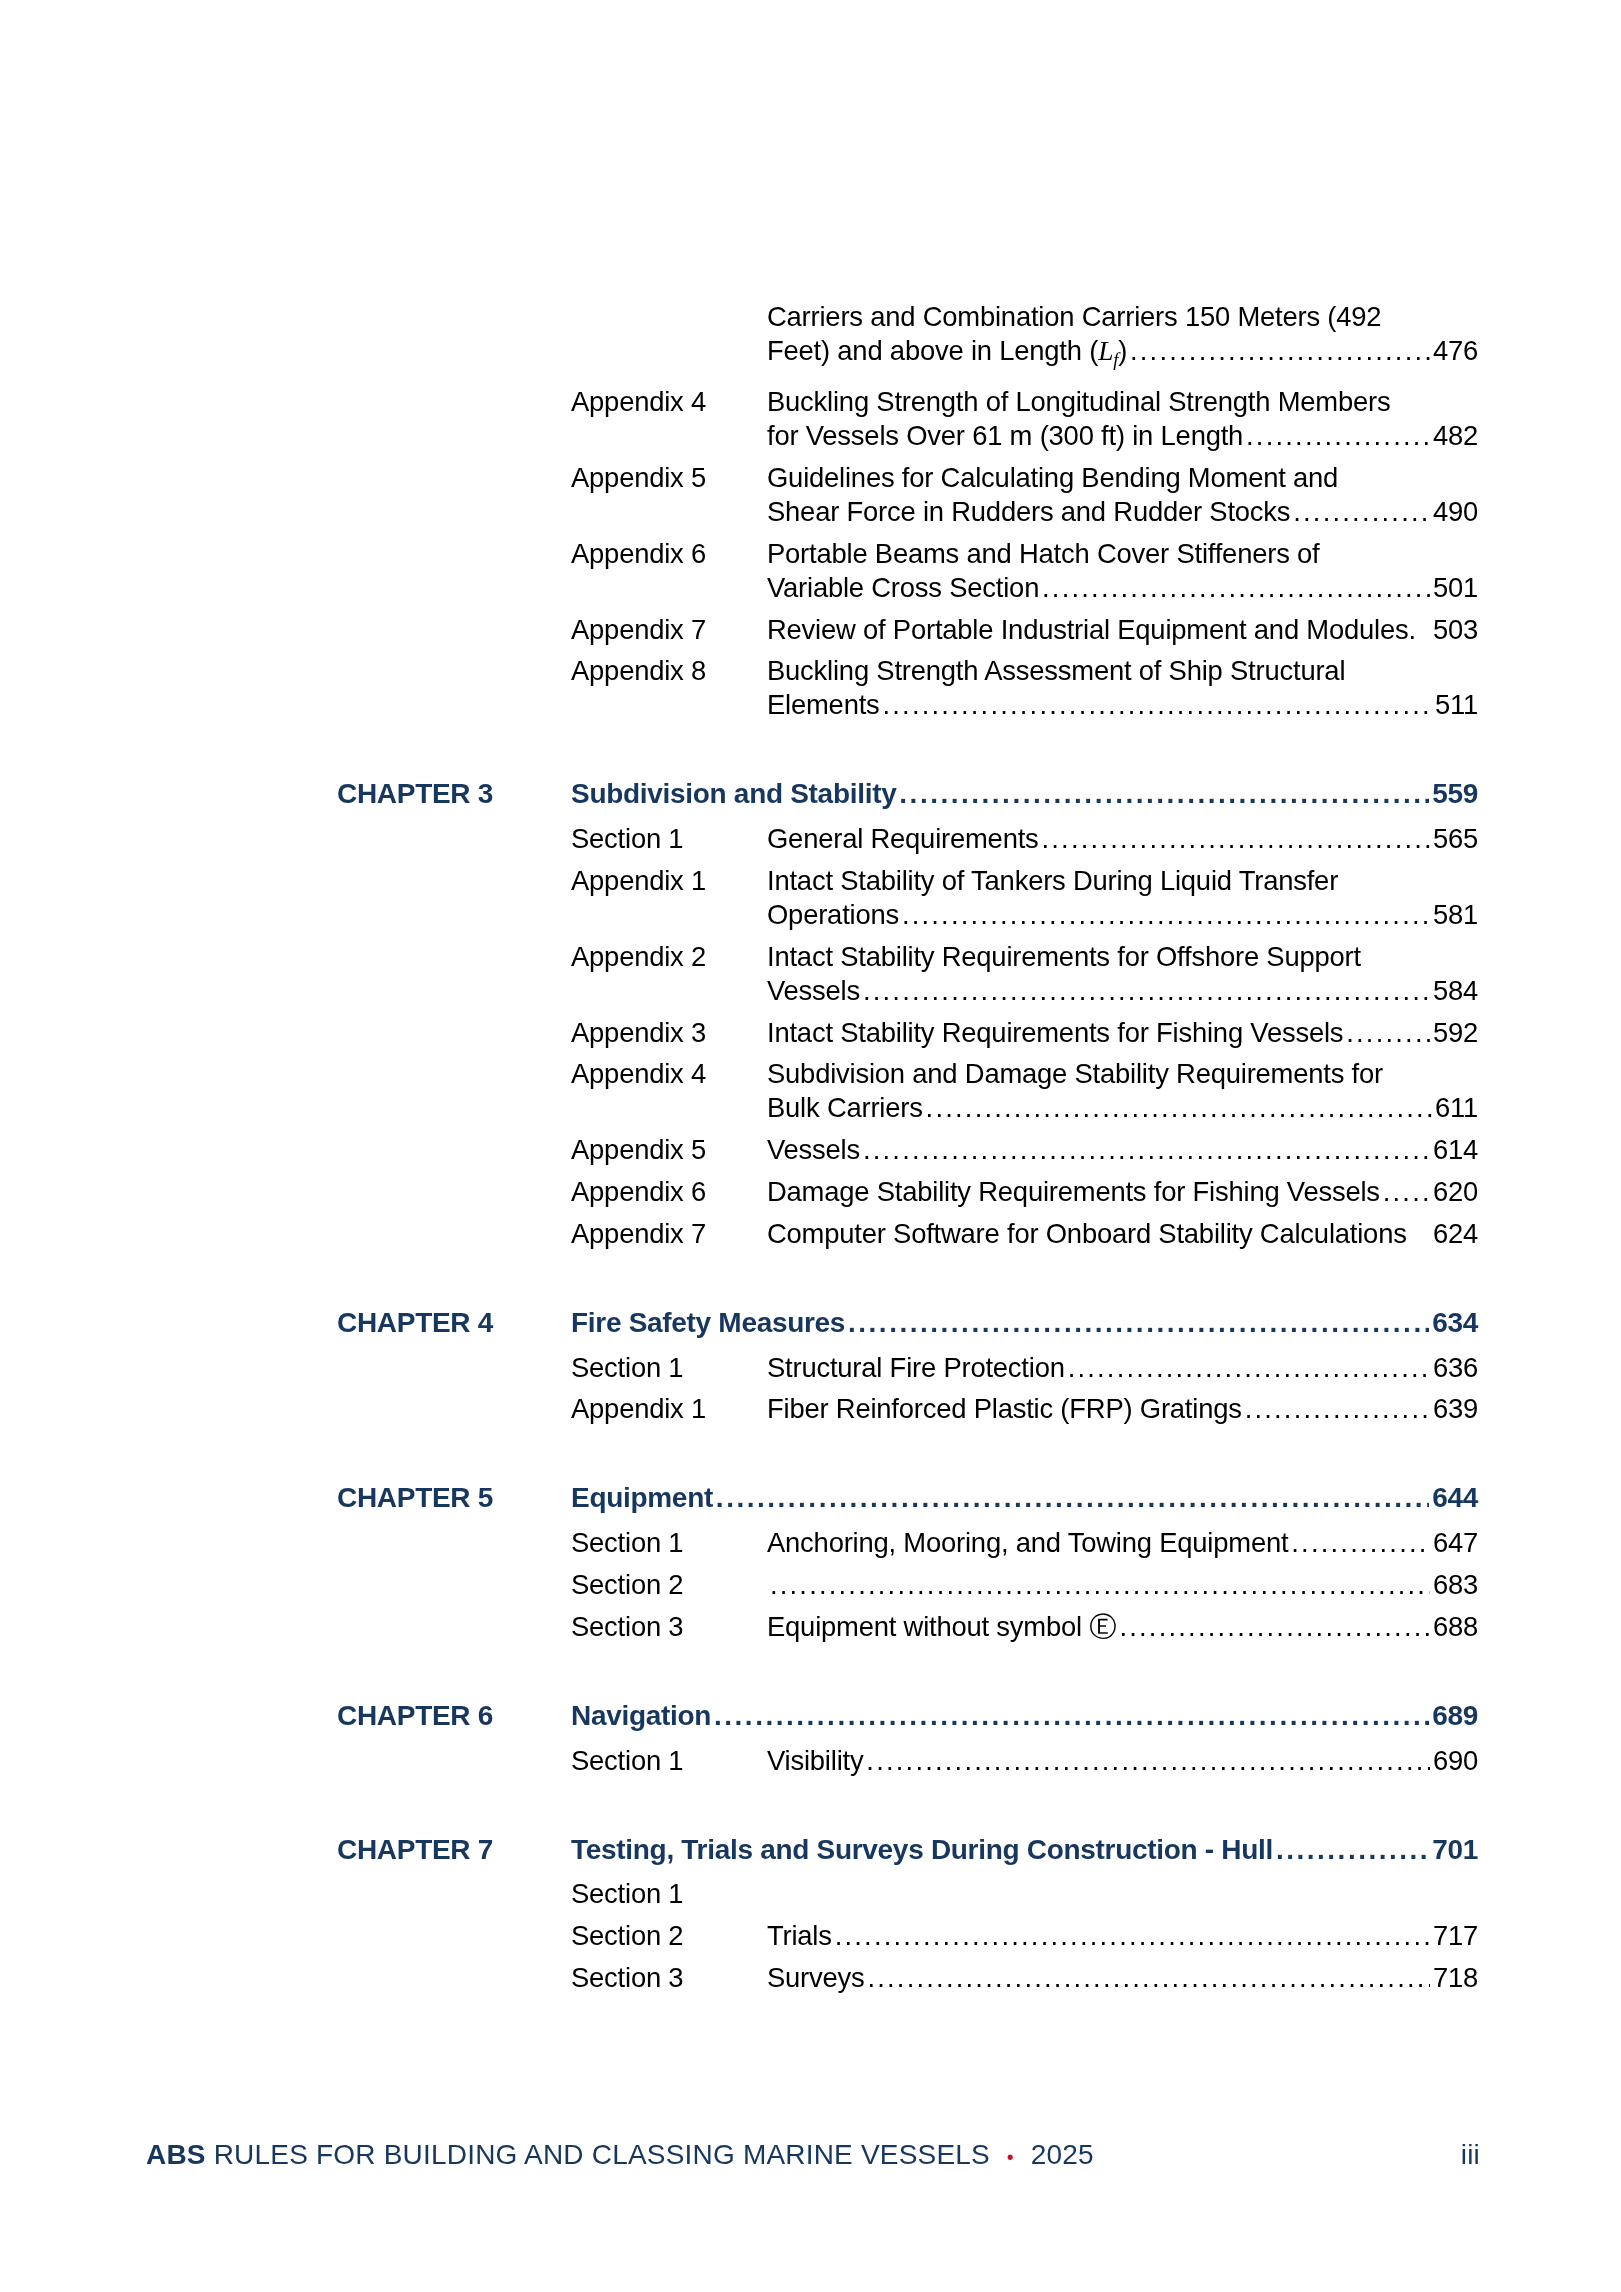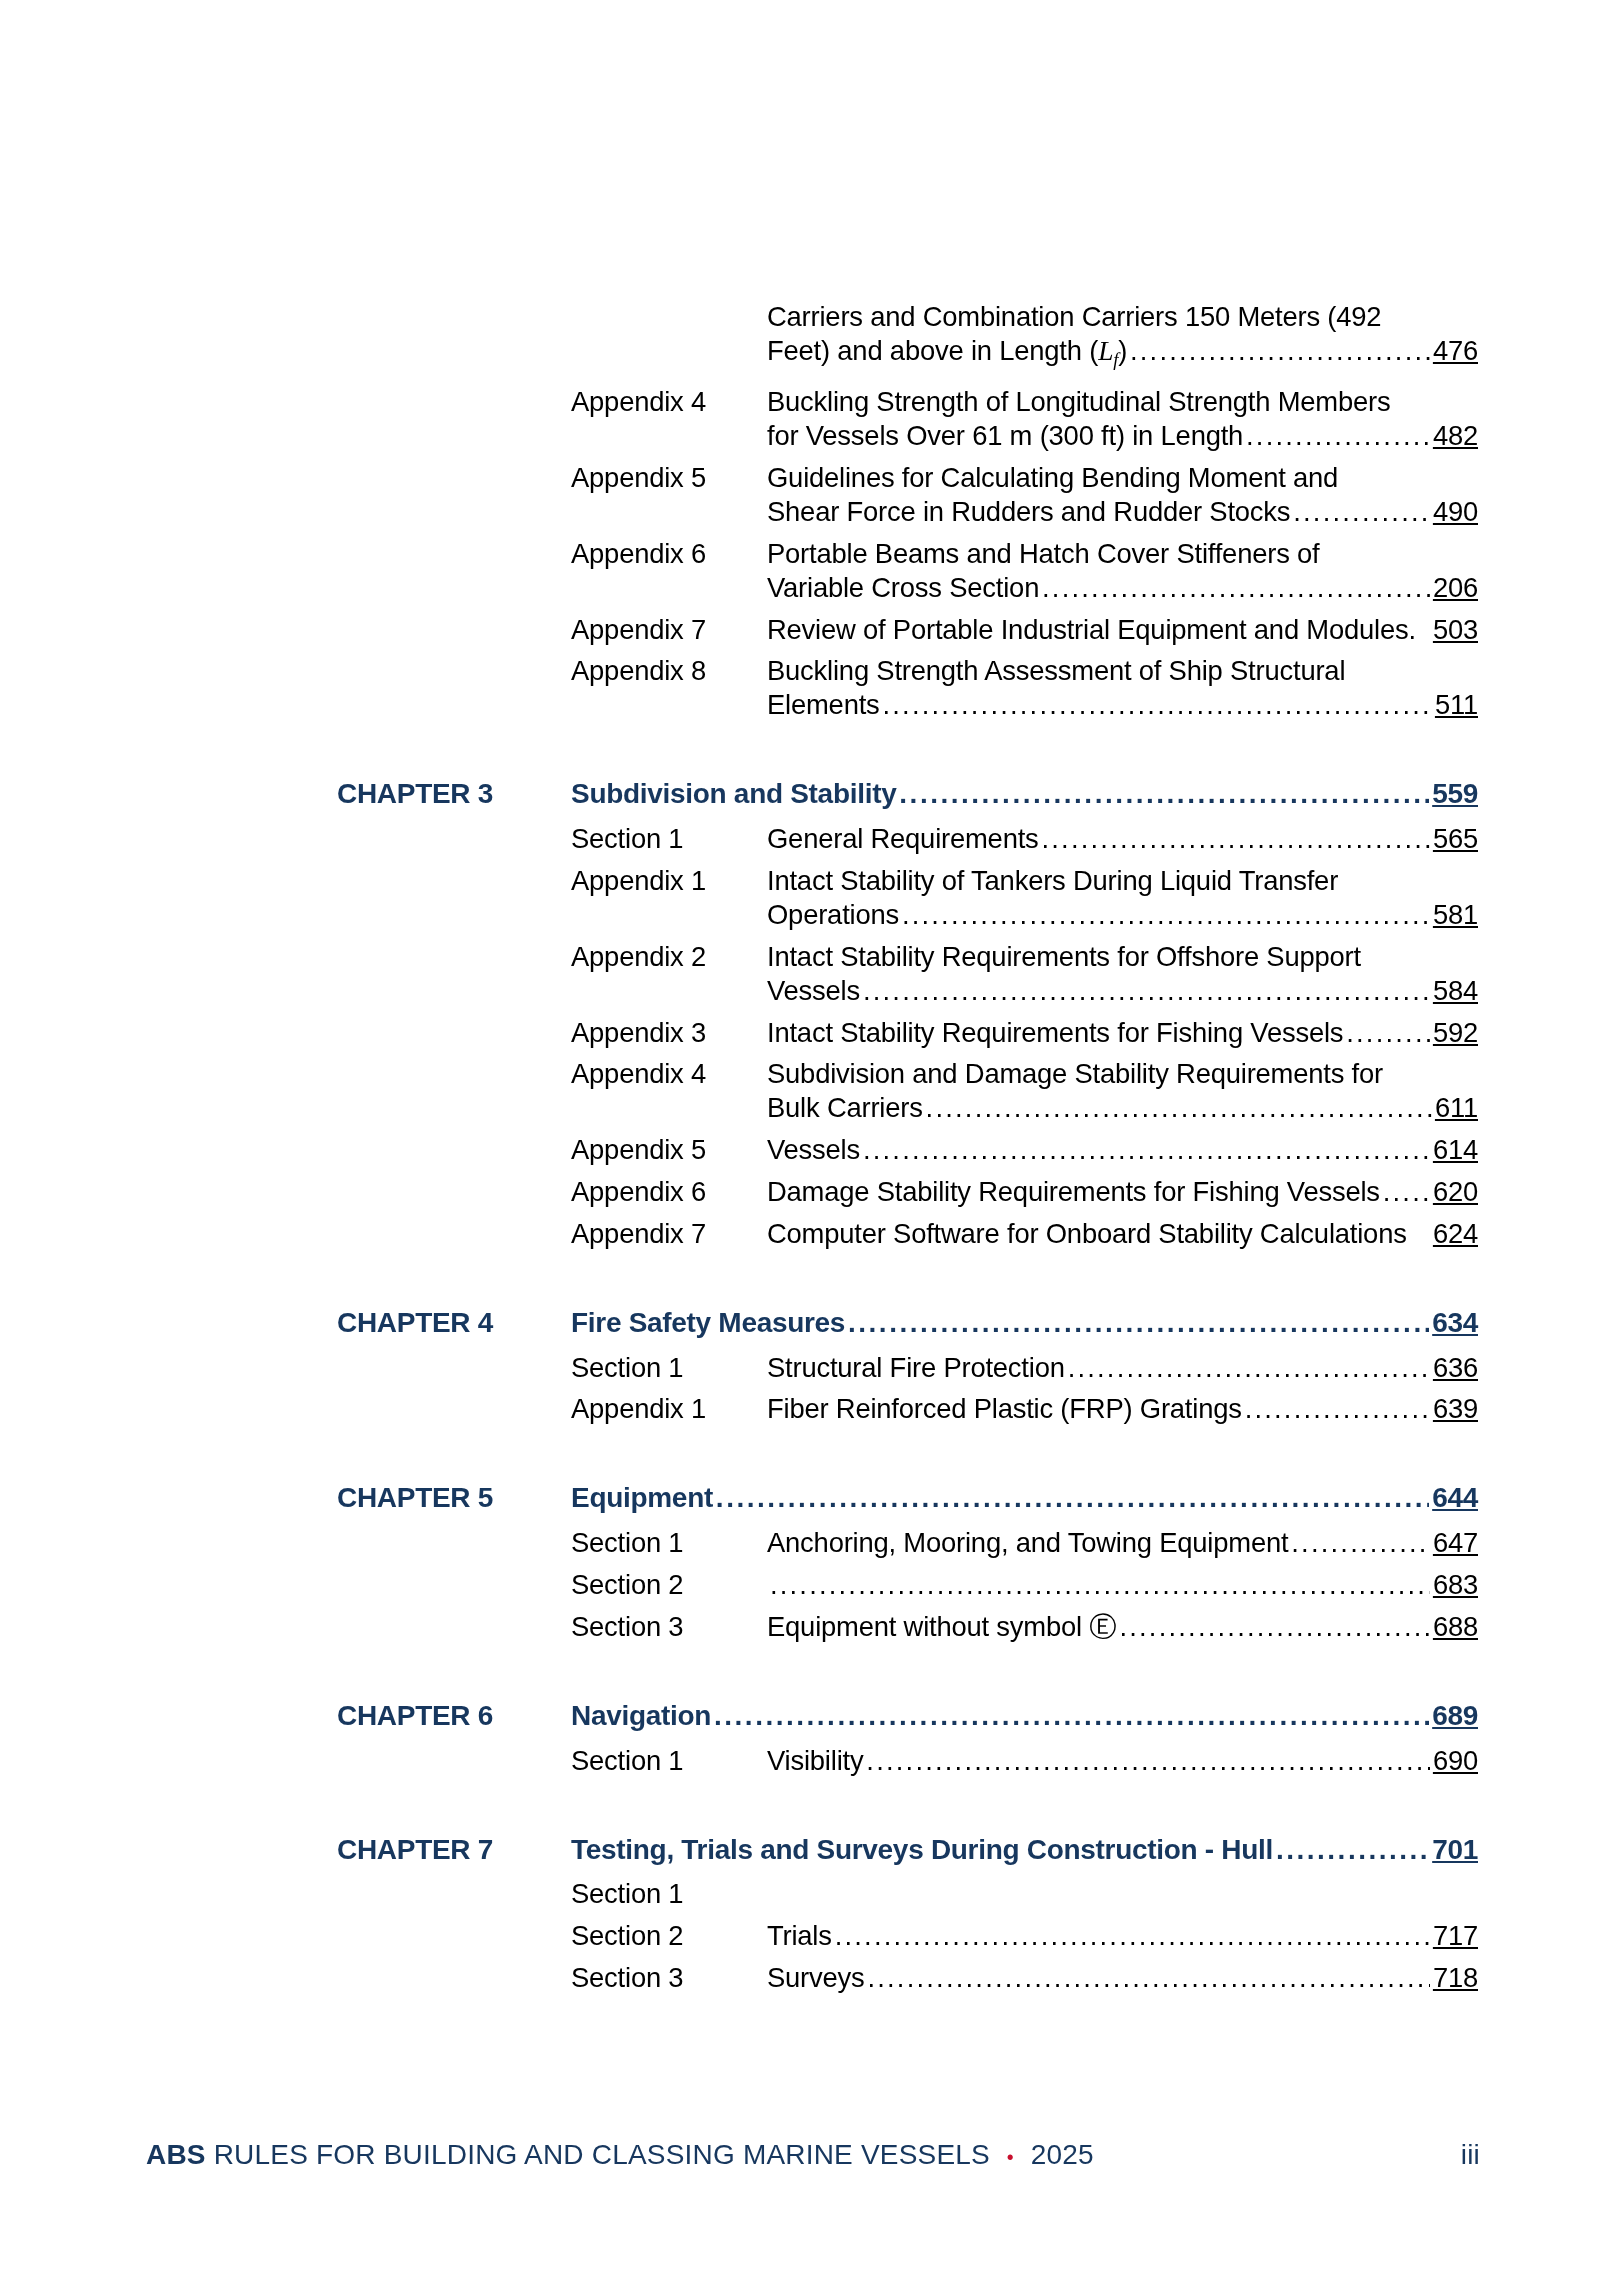--- a/index.html
+++ b/index.html
@@ -35,21 +35,21 @@
   .entry-line { display:flex; align-items:baseline; }
   .entry-text { flex:0 1 auto; white-space:nowrap; }
 
   .leader { flex:1 1 0; min-width:3.9px; overflow:hidden; white-space:nowrap; margin:0 2.9px; }
   .leader::after {
     content:"...........................................................................................................................................................................";
     letter-spacing:2.2px;
   }
   .chapter-row .leader::after { letter-spacing:2.5px; }
   .spacer { flex:1 1 0; min-width:3.9px; }
-  .page-num { flex:0 0 auto;text-decoration:underline; }
+  .page-num { flex:0 0 auto; }
 
   .mvar { font-family:"Liberation Serif","DejaVu Serif",serif; font-style:italic; }
   sub.msub { font-family:"Liberation Serif","DejaVu Serif",serif; font-style:italic; font-size:0.68em; }
 
   
   .footer {
     position:absolute; left:146px; top:2139px; width:1334px;
     display:flex; justify-content:space-between; align-items:baseline;
     color:var(--navy); font-size:28px; letter-spacing:0.2px;
   }
@@ -104,21 +104,21 @@
       </div>
       <div class="entry-row">
         <span class="entry-label">Appendix 6</span>
         <div class="entry-body">
           <div class="entry-line">
             <span class="entry-text">Portable Beams and Hatch Cover Stiffeners of</span>
           </div>
           <div class="entry-line">
             <span class="entry-text">Variable Cross Section</span>
             <span class="leader"></span>
-            <span class="page-num">206</span>
+            <span class="page-num">501</span>
           </div>
         </div>
       </div>
       <div class="entry-row">
         <span class="entry-label">Appendix 7</span>
         <div class="entry-body">
           <div class="entry-line">
             <span class="entry-text">Review of Portable Industrial Equipment and Modules.</span>
             <span class="spacer"></span>
             <span class="page-num">503</span>

